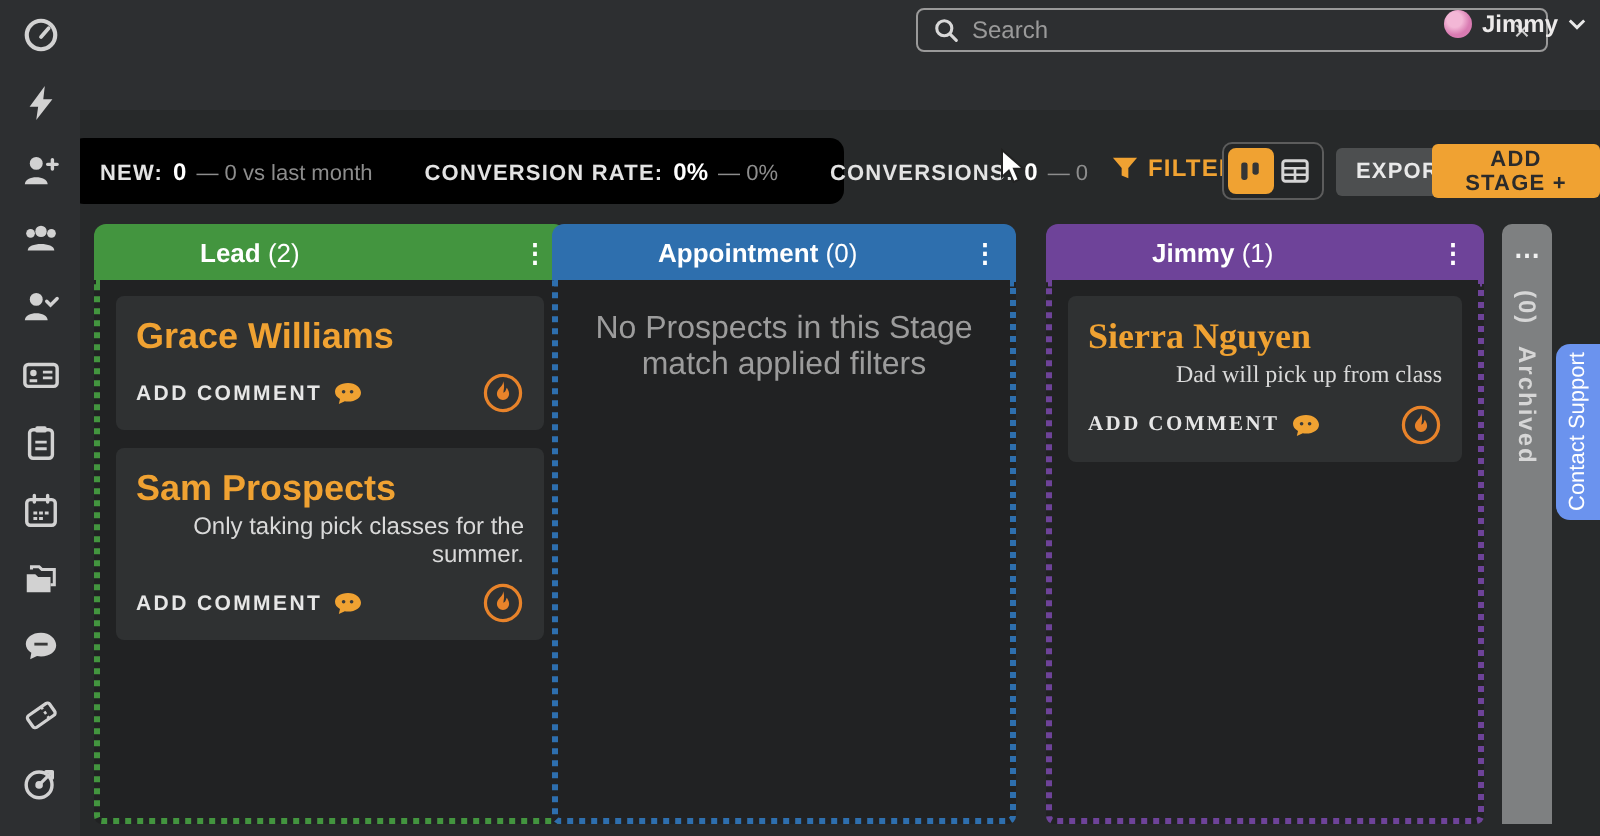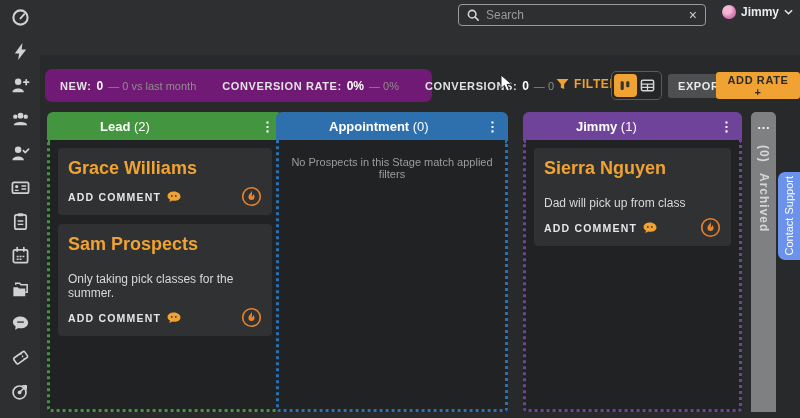--- a/index.html
+++ b/index.html
@@ -9,38 +9,38 @@
   
   .sidebar { position:absolute; left:0; top:0; width:40px; height:418px;
              background:#2d2f31; display:flex; flex-direction:column; align-items:center;
              padding-top:8px; gap:15px; z-index:5; }
   .side-icon { width:19px; height:19px; display:flex; align-items:center; justify-content:center; cursor:pointer; }
   .side-icon svg { width:19px; height:19px; }
 
   
   .header { position:absolute; left:40px; top:0; width:760px; height:55px; background:#2d2f31; z-index:4; }
   .page-title { position:absolute; left:8px; top:12px; font-size:27px; font-weight:bold; color:#e9e9e9; letter-spacing:0.2px; }
-  .searchbox { position:absolute; left:418px; top:4px; width:248px; height:22px;
+  .searchbox { position:absolute; left:418px; top:4px; width:316px; height:22px;
                border:1px solid #9a9a9a; border-radius:4px; display:flex; align-items:center;
                padding:0 8px; gap:7px; background:transparent; }
   .searchbox input { flex:1; background:transparent; border:none; outline:none;
                      color:#cfcfcf; font-size:12px; font-family:"Liberation Sans",sans-serif; }
   .searchbox input::placeholder { color:#9a9a9a; }
   .search-clear { color:#cfcfcf; font-size:14px; line-height:1; cursor:pointer; }
   .user-menu { position:absolute; right:7px; top:5px; display:flex; align-items:center; gap:5px; cursor:pointer; }
   .avatar { width:14px; height:14px; border-radius:50%;
             background:radial-gradient(circle at 38% 35%, #f3b7d6 0 30%, #d97bb2 60%); }
   .user-name { color:#eceaea; font-size:12px; font-weight:bold; }
 
   
   .main { position:absolute; left:40px; top:55px; width:760px; height:363px; background:#27292a; }
 
   
-  .statsbar { position:absolute; left:45px; top:69px; height:33px; width:387px;
-              background:#701a75; border-radius:7px; display:flex; align-items:center;
+  .statsbar { position:absolute; left:35px; top:69px; height:33px; width:387px;
+              background:#000000; border-radius:7px; display:flex; align-items:center;
               padding:0 15px; gap:26px; }
   .stat { display:flex; align-items:baseline; gap:5px; white-space:nowrap; }
   .stat-label { color:#e3e3e3; font-size:11px; font-weight:bold; letter-spacing:0.6px; }
   .stat-value { color:#ffffff; font-size:12px; font-weight:bold; }
   .stat-sub { color:#8d8d8d; font-size:11px; }
 
   
   .filters-btn { position:absolute; left:556px; top:77px; display:flex; align-items:center; gap:5px; cursor:pointer; }
   .filters-label { color:#f0a232; font-size:12px; font-weight:bold; letter-spacing:0.6px; }
   .view-toggle { position:absolute; left:611px; top:71px; width:51px; height:29px;
@@ -64,27 +64,27 @@
                 justify-content:space-between; padding:0 9px; }
   .col-title { color:#ffffff; font-size:13px;padding-left:44px; }
   .col-title b { font-weight:bold; }
   .col-count { font-weight:normal; }
   .kebab { color:#ffffff; font-size:13px; font-weight:bold; cursor:pointer; line-height:1; }
   .col-body { flex:1; background:#212223; border:3px dotted #888; border-top:none;
               border-radius:0 0 4px 4px; padding:8px; display:flex; flex-direction:column; gap:9px; }
 
   .card { background:#2f3132; border-radius:4px; padding:10px 10px 8px 10px; cursor:pointer; }
   .card-name { color:#f0a232; font-size:18px; font-weight:bold; }
-  .card-note { color:#d9d9d9; font-size:12px; margin-top:17px; }
+  .card-note { color:#d9d9d9; font-size:12px; margin-top:1px;text-align:right; }
   .card-footer { margin-top:7px; display:flex; align-items:center; justify-content:space-between;gap:24px; }
   .add-comment { display:flex; align-items:center; gap:6px; cursor:pointer; }
   .add-comment-label { color:#e6e6e6; font-size:10.5px; font-weight:bold; letter-spacing:1.2px; }
   .flame-btn { cursor:pointer; display:flex; }
 
-  .empty-state { color:#9c9c9c; font-size:11px; text-align:center; margin-top:8px; }
+  .empty-state { color:#9c9c9c; font-size:16px; text-align:center; margin-top:8px; }
 
   
   .archived { position:absolute; left:751px; top:112px; bottom:6px; width:25px;
               background:#7e8081; border-radius:5px 5px 0 0; display:flex; flex-direction:column;
               align-items:center; padding-top:8px; gap:10px; cursor:pointer; }
   .archived-kebab { color:#f2f2f2; font-size:13px; font-weight:bold; }
   .archived-vert { writing-mode:vertical-rl; color:#d6d6d6; font-size:12px; font-weight:bold; letter-spacing:1px; }
 
   
   .support-tab { position:absolute; right:0; top:172px; width:22px; height:88px;
@@ -238,21 +238,21 @@
   </span>
   <span class="vt-seg">
     <svg width="15" height="15" viewBox="0 0 16 16">
         <rect x="1.5" y="2.5" width="13" height="11" rx="1.4" fill="none" stroke="#d5d5d5" stroke-width="1.6"></rect>
         <path d="M1.5 6.5 h13 M8 6.5 v7 M1.5 10 h13" stroke="#d5d5d5" stroke-width="1.4"></path>
       </svg>
   </span>
 </div>
 
 <button class="export-btn" style="border:none;font-family:'Liberation Sans',sans-serif;">EXPORT</button>
-<button class="add-stage-btn" style="border:none;font-family:'Liberation Sans',sans-serif;">ADD RATE +</button>
+<button class="add-stage-btn" style="border:none;font-family:'Liberation Sans',sans-serif;">ADD STAGE +</button>
 
 <svg class="cursor" width="13" height="18" viewBox="0 0 13 18">
   <path d="M1 1 L1 14.5 L4.4 11.4 L6.8 17 L9.4 15.9 L7 10.4 L11.6 10.2 Z" fill="#ffffff" stroke="#222" stroke-width="1"></path>
 </svg>
 
 <section class="column col-lead">
   <div class="col-header" style="background-color: rgb(67, 149, 63);">
     <span class="col-title">
       <b>Lead</b>
       <span class="col-count">(2)</span>
@@ -319,21 +319,21 @@
 </section>
 
 <section class="column col-trial">
   <div class="col-header" style="background-color: rgb(110, 67, 153);">
     <span class="col-title">
       <b>Jimmy</b>
       <span class="col-count">(1)</span>
     </span>
     <span class="kebab">⋮</span>
   </div>
-  <div class="col-body" style="border-color: rgb(110, 67, 153);">
+  <div class="col-body" style="border-color: rgb(110, 67, 153); font-family: Liberation Serif, serif;">
 
     <div class="card">
       <div class="card-name">Sierra Nguyen</div>
       <div class="card-note">Dad will pick up from class</div>
       <div class="card-footer">
         <span class="add-comment">
           <span class="add-comment-label">ADD COMMENT</span>
           <svg width="14" height="12" viewBox="0 0 14 12">
               <path d="M7 0.5 C3.2 0.5 0.5 2.4 0.5 4.9 c0 1.5 1 2.8 2.5 3.6 L2.4 11 l3-1.4 c.5.1 1 .2 1.6.2 3.8 0 6.5-1.9 6.5-4.4 S10.8 0.5 7 0.5 Z" fill="#f0a232"></path>
               <circle cx="4.8" cy="4.9" r="0.9" fill="#3a3a3a"></circle>

